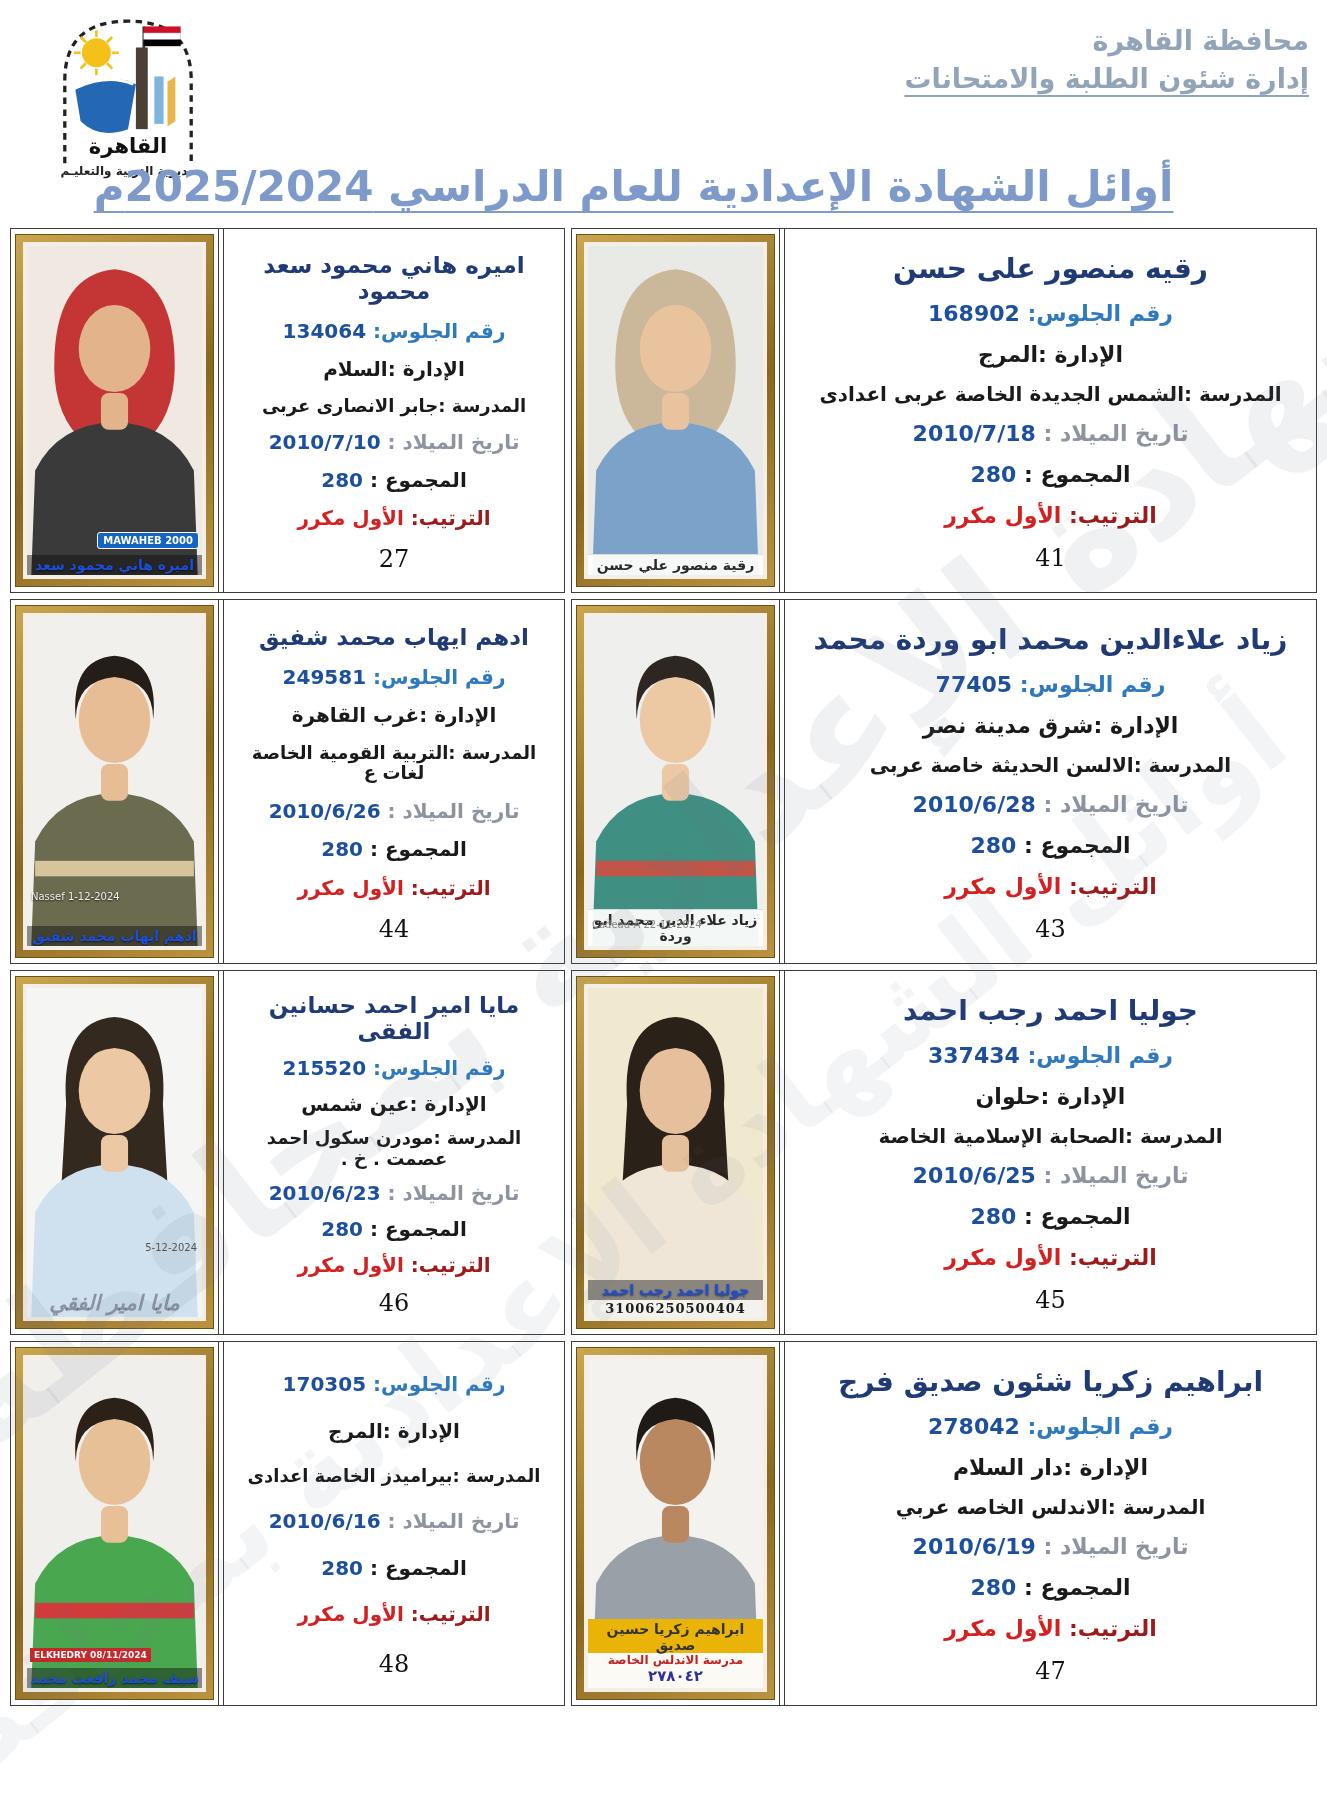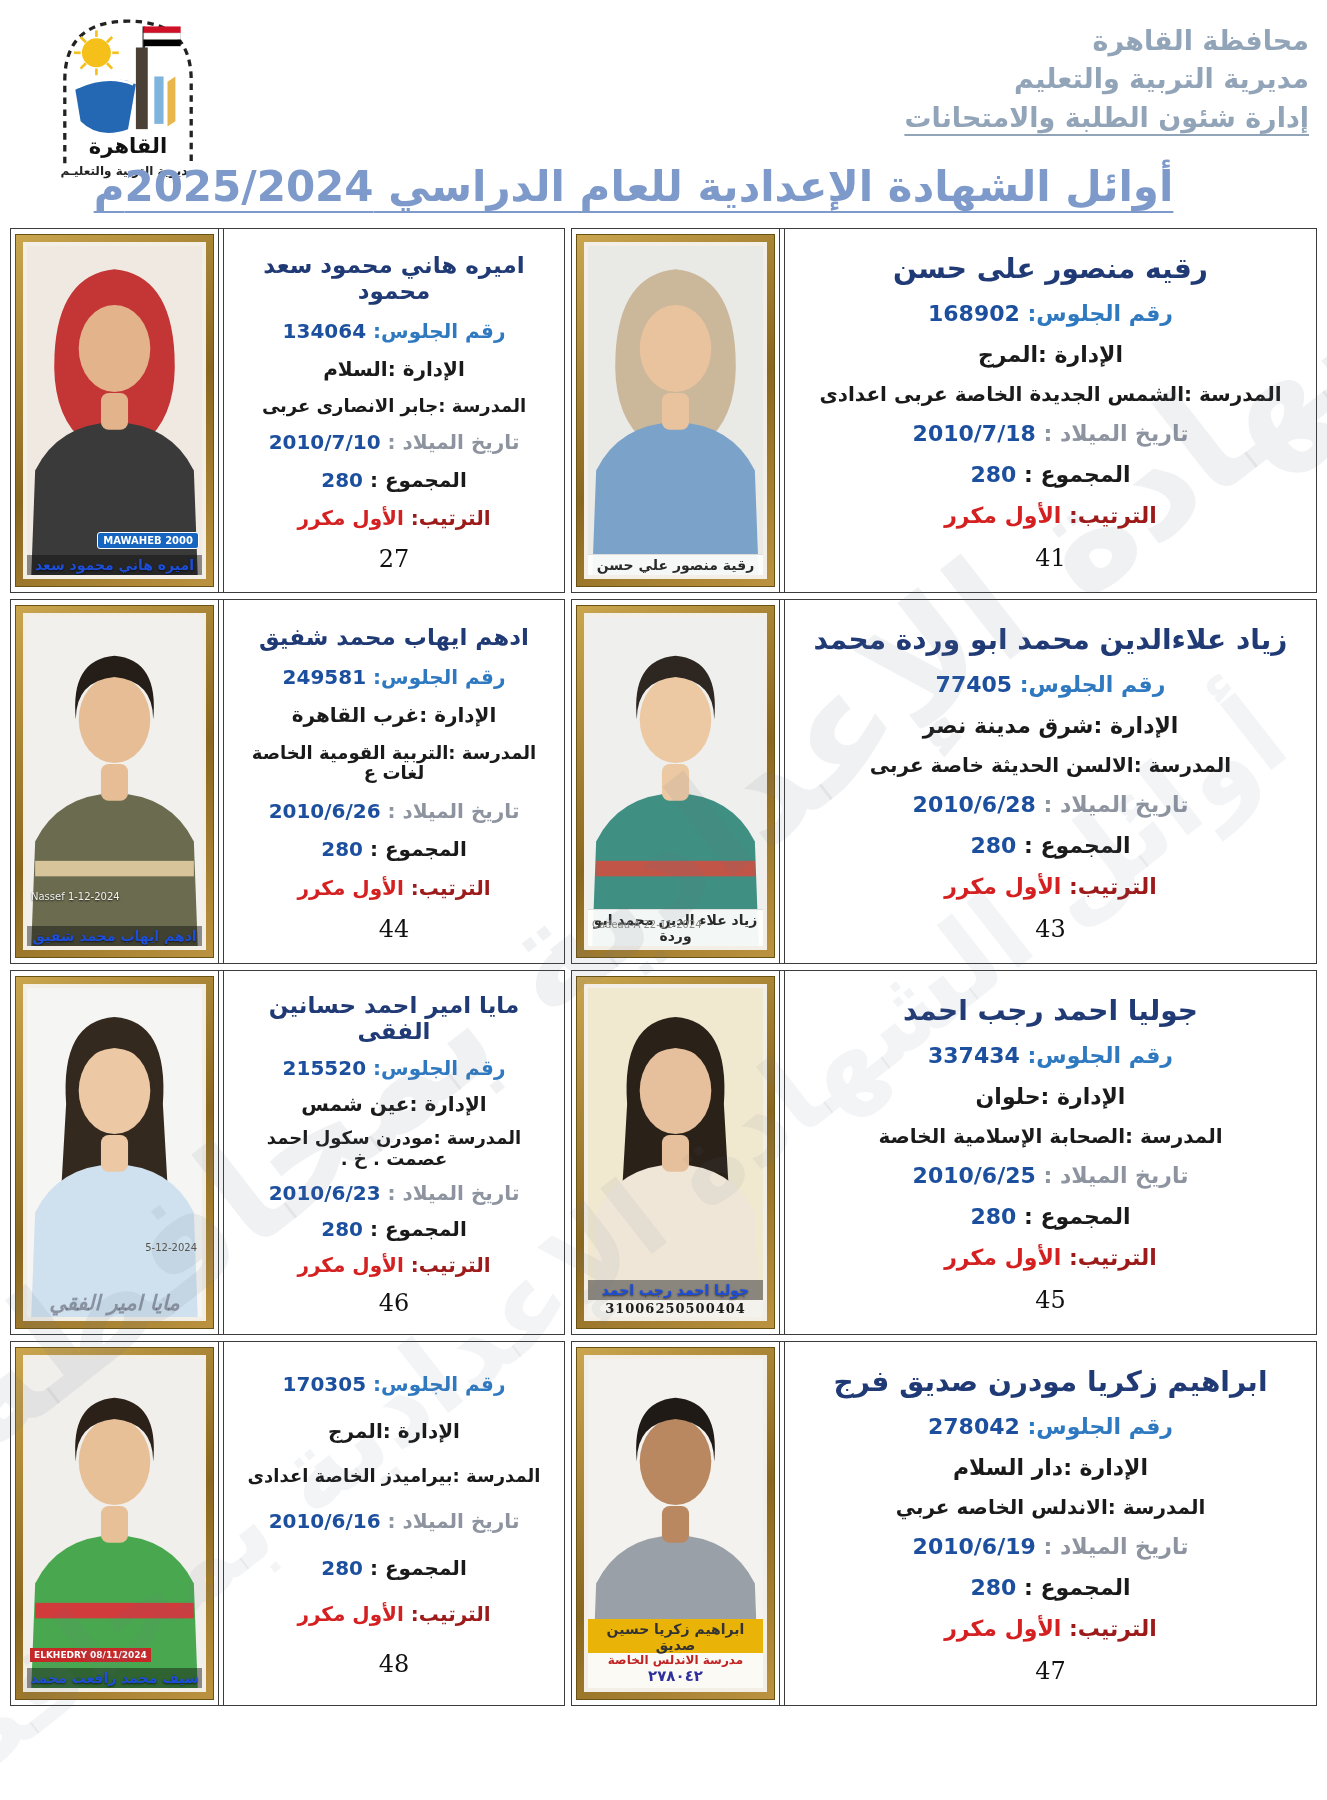--- a/index.html
+++ b/index.html
@@ -110,21 +110,20 @@
       <path d="M22,60 Q45,50 64,58" fill="none" stroke="#fff" stroke-width="2"></path>
       <rect x="80" y="52" width="7" height="36" fill="#7fb4dd"></rect>
       <path d="M90,56 L96,52 L96,86 L90,90 Z" fill="#e9b64c"></path>
       <text x="60" y="110" text-anchor="middle" font-size="16" font-weight="bold" fill="#111" font-family="DejaVu Sans, sans-serif">القاهرة</text>
     </svg>
     <div class="logo-ribbon">مديرية التربية والتعليـم</div>
   </div>
 
   <div class="org-block">
     <div>محافظة القاهرة</div>
-    <div>مديرية التربية والتعليم</div>
     <div class="org-line-last">إدارة شئون الطلبة والامتحانات</div>
   </div>
 
   <div class="page-title">أوائل الشهادة الإعدادية للعام الدراسي 2025/2024م</div>
 
   <div class="grid">
       <div class="card">
     <div class="photo-cell">
       <div class="frame">
         <div class="photo" style="--bg: #e9e9e6; --skin: #e9c39e; --hair: #cbb79a; --shirt: #7ba3c9;">
@@ -341,21 +340,21 @@
           <div class="caption-stack cap-multi">
             <div class="l1">ابراهيم زكريا حسين صديق</div>
             <div class="l2">مدرسة الاندلس الخاصة</div>
             <div class="l3">٢٧٨٠٤٢</div>
 
           </div>
         </div>
       </div>
     </div>
     <div class="info-cell">
-      <div class="name">ابراهيم زكريا مودرن صديق فرج</div>
+      <div class="name">ابراهيم زكريا شئون صديق فرج</div>
       <div class="line"><span class="lbl-seat">رقم الجلوس: </span><span class="val-blue">278042</span></div>
       <div class="line"><span>الإدارة :</span><span>دار السلام</span></div>
       <div class="line school"><span>المدرسة :</span><span>الاندلس الخاصه عربي</span></div>
       <div class="line"><span class="lbl-gray">تاريخ الميلاد : </span><span class="val-blue">2010/6/19</span></div>
       <div class="line"><span>المجموع : </span><span class="val-blue">280</span></div>
       <div class="line"><span class="lbl-red">الترتيب: </span><span class="val-red">الأول مكرر</span></div>
       <div class="cardnum">47</div>
     </div>
   </div>
       <div class="card">

